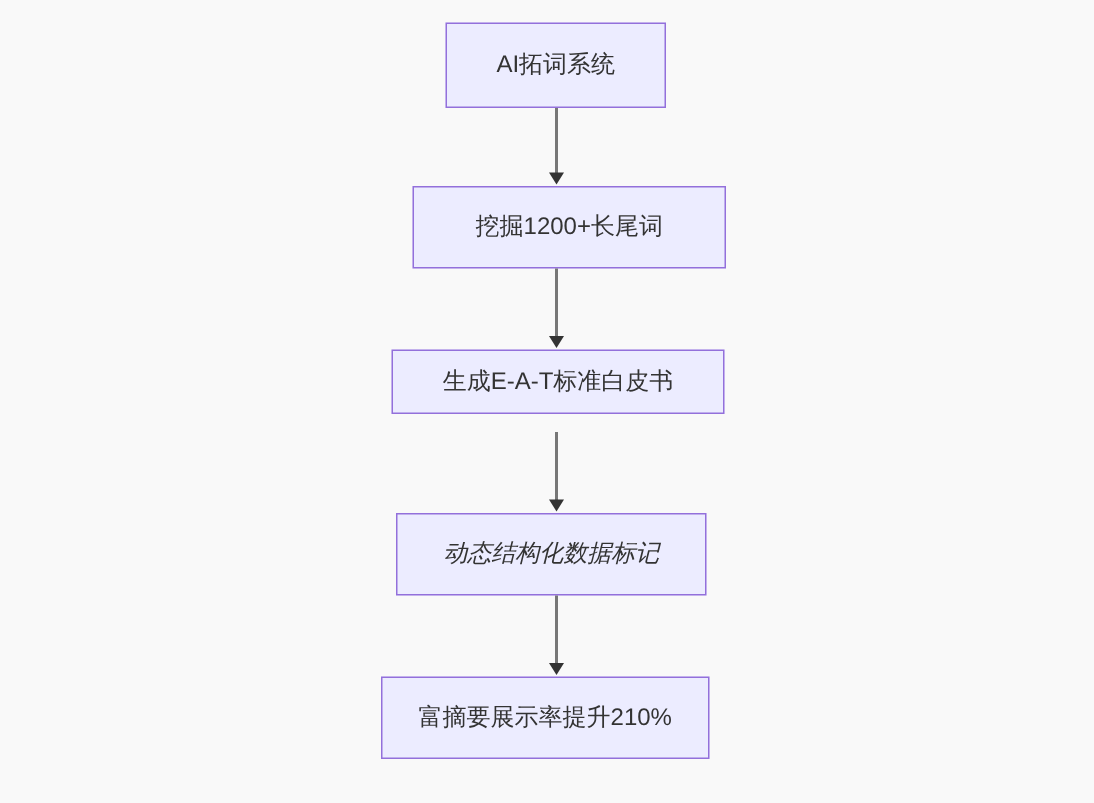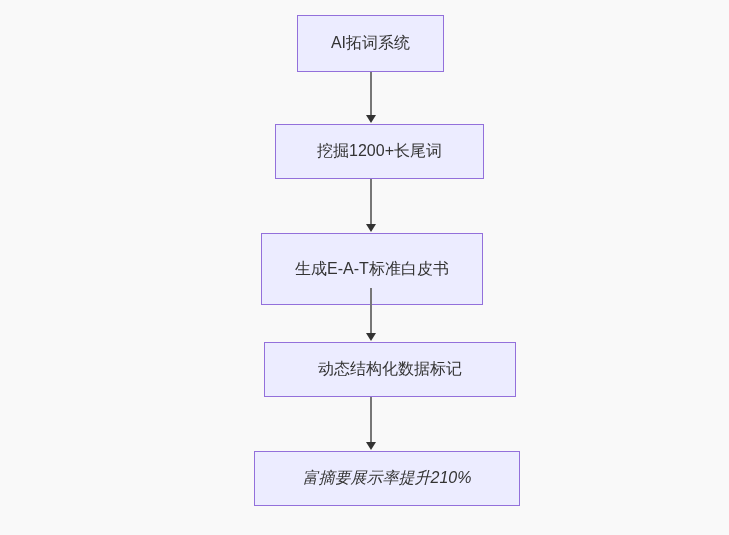--- a/index.html
+++ b/index.html
@@ -29,23 +29,23 @@
     display: flex;
     align-items: center;
     justify-content: center;
     color: var(--text);
     font-size: 16px;
     text-align: center;
     white-space: nowrap;
   }
   .node-0 { left: 297px; top: 15px;  width: 147px; height: 57px; }
   .node-1 { left: 275px; top: 124px; width: 209px; height: 55px; }
-  .node-2 { left: 261px; top: 233px; width: 222px; height: 72px; justify-content: center; }
-  .node-3 { left: 264px; top: 342px; width: 252px; height: 55px; }
-  .node-4 { left: 254px; top: 451px; width: 266px; height: 55px; font-style: italic; }
+  .node-2 { left: 261px; top: 233px; width: 222px; height: 43px; justify-content: center; }
+  .node-3 { left: 264px; top: 342px; width: 207px; height: 55px; font-style: italic; }
+  .node-4 { left: 254px; top: 451px; width: 219px; height: 55px; }
 
   .edge {
     position: absolute;
     left: 366px;       
     width: 10px;
   }
   .edge-0 { top: 72px;  height: 51px; }
   .edge-1 { top: 179px; height: 53px; }
   .edge-2 { top: 288px; height: 53px; }
   .edge-3 { top: 397px; height: 53px; }

